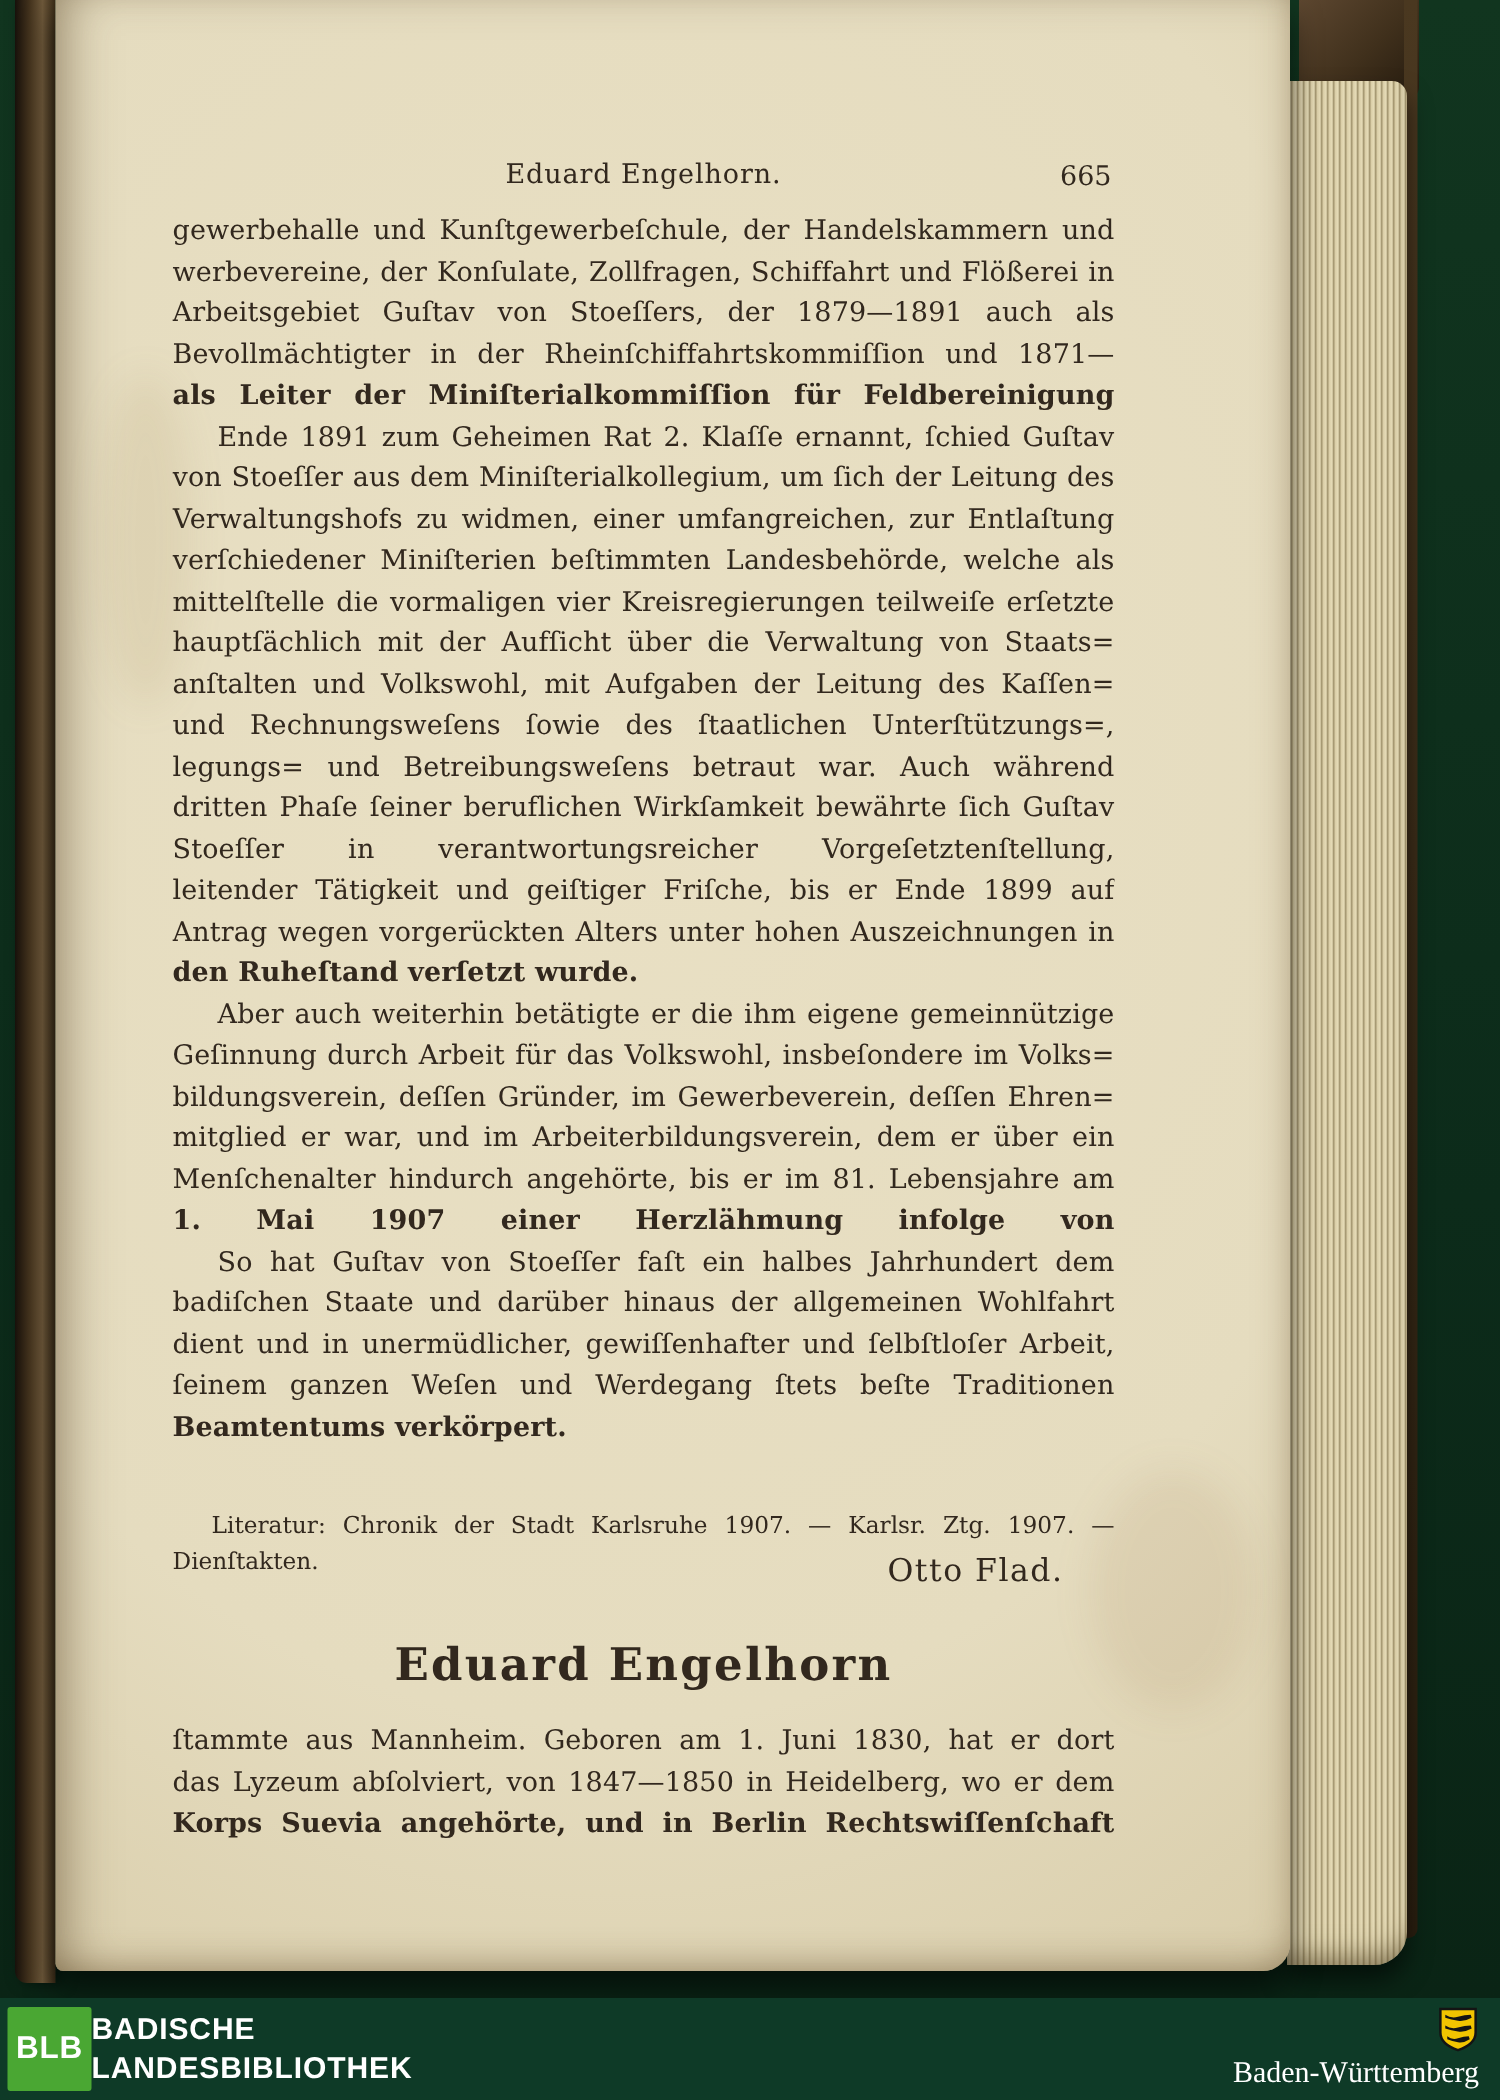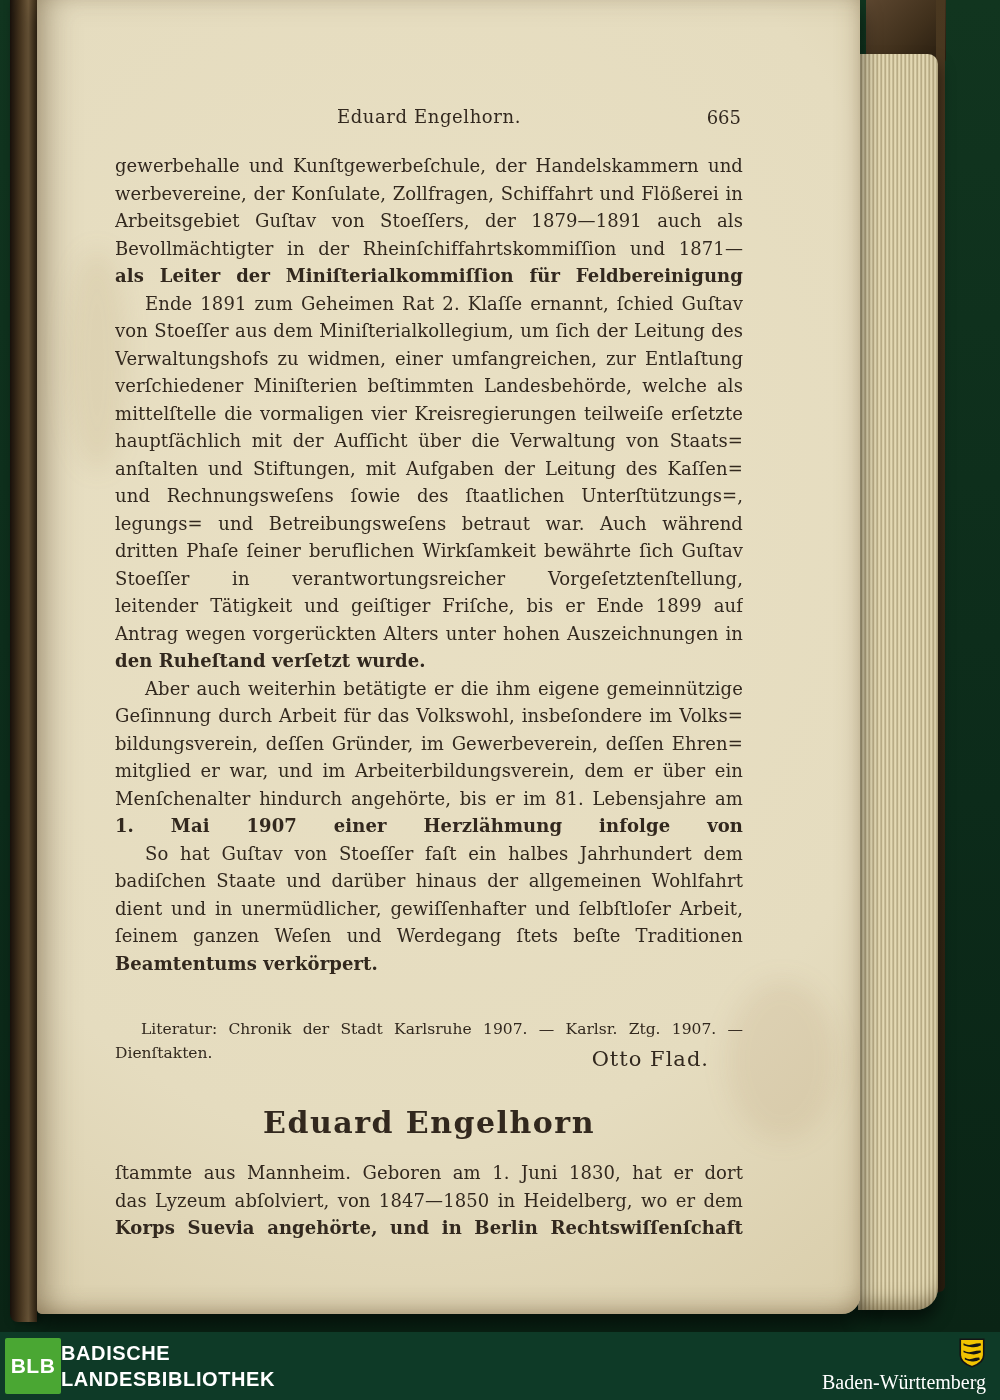--- a/index.html
+++ b/index.html
@@ -55,21 +55,21 @@
   .stain { position:absolute; border-radius:50%; filter:blur(12px); pointer-events:none; }
   .stain.s1 { left:30px; top:250px; width:60px; height:220px; background:rgba(150,115,60,.10); }
   .stain.s2 { left:690px; top:980px; width:110px; height:160px; background:rgba(140,105,55,.09); }
 
   
   .text-col {
     position:absolute; left:78px; top:0; width:628px;
     padding-top:106px;
     color: var(--ink, #32281e);
   }
-  .header-row { position:relative; height:26px; margin-bottom:20px; }
+  .header-row { position:relative; height:26px; margin-bottom:8px; }
   .running-header {
     text-align:center; font-size:18px; letter-spacing:.6px;
   }
   .page-number {
     position:absolute; right:2px; top:1px; font-size:18px;
   }
 
   .body-text .para { }
   .line {
     font-size:18px; line-height:27.5px; height:27.5px; overflow:hidden;
@@ -153,21 +153,21 @@
             <div class="line">Bevollmächtigter in der Rheinſchiffahrtskommiſſion und 1871—1878</div>
             <div class="line last">als Leiter der Miniſterialkommiſſion für Feldbereinigung wirkte.</div>
           </div>
           <div class="para">
             <div class="line first">Ende 1891 zum Geheimen Rat 2. Klaſſe ernannt, ſchied Guſtav</div>
             <div class="line">von Stoeſſer aus dem Miniſterialkollegium, um ſich der Leitung des</div>
             <div class="line">Verwaltungshofs zu widmen, einer umfangreichen, zur Entlaſtung</div>
             <div class="line">verſchiedener Miniſterien beſtimmten Landesbehörde, welche als Zentral=</div>
             <div class="line">mittelſtelle die vormaligen vier Kreisregierungen teilweiſe erſetzte und</div>
             <div class="line">hauptſächlich mit der Aufſicht über die Verwaltung von Staats=</div>
-            <div class="line">anſtalten und Stiftungen, mit Aufgaben der Leitung des Kaſſen=</div>
+            <div class="line">anſtalten und Volkswohl, mit Aufgaben der Leitung des Kaſſen=</div>
             <div class="line">und Rechnungsweſens ſowie des ſtaatlichen Unterſtützungs=, Hinter=</div>
             <div class="line">legungs= und Betreibungsweſens betraut war. Auch während dieſer</div>
             <div class="line">dritten Phaſe ſeiner beruflichen Wirkſamkeit bewährte ſich Guſtav von</div>
             <div class="line">Stoeſſer in verantwortungsreicher Vorgeſetztenſtellung, verdienſtvoller</div>
             <div class="line">leitender Tätigkeit und geiſtiger Friſche, bis er Ende 1899 auf ſeinen</div>
             <div class="line">Antrag wegen vorgerückten Alters unter hohen Auszeichnungen in</div>
             <div class="line last">den Ruheſtand verſetzt wurde.</div>
           </div>
           <div class="para">
             <div class="line first">Aber auch weiterhin betätigte er die ihm eigene gemeinnützige</div>

